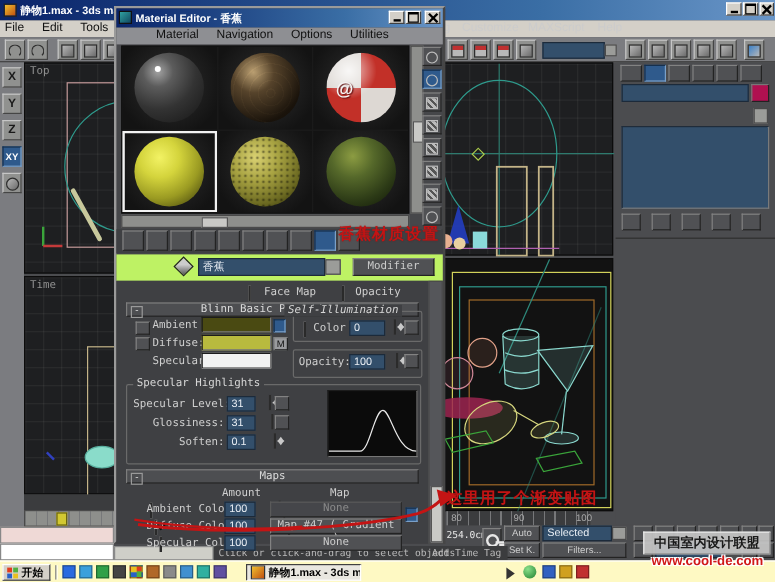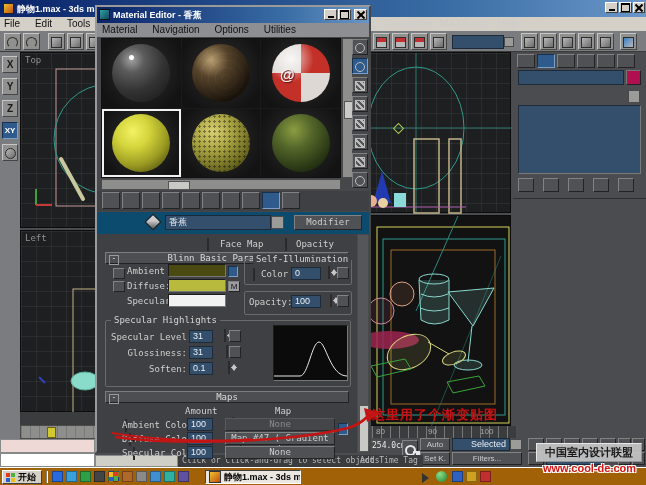--- a/index.html
+++ b/index.html
@@ -49,21 +49,21 @@
   .b5{background:radial-gradient(circle at 36% 30%,#d9d172 0%,#a8a342 35%,#696720 72%,#2e2d0b 96%);}
   .b5::after{content:"";position:absolute;inset:0;border-radius:50%;background-image:radial-gradient(rgba(0,0,0,.4) 1px,transparent 1.4px);background-size:5px 5px;}
   .b6{background:radial-gradient(circle at 38% 28%,#8c9c42 0%,#55682a 32%,#2c3a16 68%,#121a08 96%);}
   .meicon{width:16px;height:16px;background:#505154;border:1px solid;border-color:#828282 #232323 #232323 #828282;}
   .meicon .gl{display:block;margin:3px auto;width:8px;height:8px;border:1px solid #bdbdbd;border-radius:50%;}
   .meicon.sq .gl{border-radius:0;background:repeating-linear-gradient(45deg,#bbb 0 2px,#555 2px 4px);}
   .annred{color:#c41414;font-weight:bold;z-index:20;font-size:13px;letter-spacing:1px;text-shadow:0 0 1px rgba(120,0,0,.5);white-space:nowrap;}
   .mapbtn{font-size:9px;font-family:"DejaVu Sans Mono",monospace;text-align:center;line-height:11px;}
   .mapbtn.dis{background:#45464a;color:#8a8a8a;border-color:#5a5a5a #2a2a2a #2a2a2a #5a5a5a;}
   
-  #taskbar{left:0;top:467px;width:646px;height:18px;background:#a16207;border-top:1px solid #fff;z-index:15;}
+  #taskbar{left:0;top:467px;width:646px;height:18px;background:#fef9c3;border-top:1px solid #fff;z-index:15;}
   .taskbtn{height:14px;background:#d4d0c8;border:1px solid;border-color:#fff #404040 #404040 #fff;display:flex;align-items:center;gap:3px;padding:0 3px;font-size:9px;color:#000;white-space:nowrap;overflow:hidden;}
   .taskbtn.active{background:#e9e7e0;border-color:#404040 #fff #fff #404040;font-weight:bold;}
   .ql{width:11px;height:11px;border:1px solid rgba(0,0,0,.35);}
   .winlogo{width:9px;height:9px;display:grid;grid-template:1fr 1fr/1fr 1fr;gap:1px;}
   .winlogo i{display:block;} 
   .key{position:relative;width:10px;height:16px;}
   .key::before{content:"";position:absolute;left:0;top:1px;width:7px;height:7px;border:2px solid #e8e8e8;border-radius:50%;}
   .key::after{content:"";position:absolute;left:8px;top:7px;width:7px;height:2px;background:#e8e8e8;box-shadow:3px 2px 0 -0px #e8e8e8;}
   .tickbar{background:#3b3c3e;}
   .ticks{background-image:repeating-linear-gradient(90deg,#77787a 0 1px,transparent 1px 9px);}
@@ -160,21 +160,21 @@
     <span class="vplabel">Top</span>
     <svg class="a" style="left:0;top:0;" width="75" height="176">
       <rect x="35" y="16" width="58" height="137" fill="none" stroke="#c49a9a"></rect>
       <ellipse cx="88" cy="86" rx="55" ry="55" fill="none" stroke="#2e9a8c"></ellipse>
       <line x1="40" y1="106" x2="62" y2="146" stroke="#c8c89c" stroke-width="4" stroke-linecap="round"></line>
       <line x1="15" y1="152" x2="15" y2="136" stroke="#3aa43a" stroke-width="2"></line>
       <line x1="15" y1="152" x2="31" y2="152" stroke="#c43a3a" stroke-width="2"></line>
     </svg>
   </div>
   <div class="a grid" style="left:20px;top:230px;width:340px;height:182px;border:1px solid #0c0c0c;">
-    <span class="vplabel">Left</span>
+    <span class="vplabel">Time</span>
     <svg class="a" style="left:0;top:0;" width="75" height="182">
       <rect x="52" y="58" width="43" height="125" fill="none" stroke="#c4b488"></rect>
       <ellipse cx="64" cy="150" rx="14" ry="9" fill="#8adcca" stroke="#5ab0a0"></ellipse>
       <line x1="18" y1="146" x2="24" y2="152" stroke="#3040c0" stroke-width="2"></line>
     </svg>
   </div>
   <div class="a grid" style="left:360px;top:52px;width:151px;height:161px;border:1px solid #0c0c0c;">
     <svg class="a" style="left:0;top:0;" width="151" height="161">
       <line x1="0" y1="75" x2="151" y2="75" stroke="#2e7a6e"></line>
       <line x1="55" y1="0" x2="55" y2="161" stroke="#2e7a6e"></line>
@@ -239,33 +239,33 @@
     <div class="a" style="left:0;top:146px;width:133px;height:1px;background:#2e2e2e;"></div>
   </div>
 
   <div class="a tickbar" style="left:20px;top:412px;width:340px;height:13px;color:#e6e6e6;font-size:9px;text-align:center;line-height:13px;font-family:'DejaVu Sans Mono',monospace;">
     <span>0 / 100</span>
   </div>
   <div class="a scroll ticks" style="left:20px;top:425px;width:340px;height:14px;">
     <span class="a" style="left:26px;top:1px;width:9px;height:11px;background:#d2c832;border:1px solid #6a6410;"></span>
   </div>
 
-  <div class="a tickbar ticks" style="left:372px;top:426px;width:144px;height:12px;">
+  <div class="a tickbar ticks" style="left:372px;top:426px;width:120px;height:12px;">
     <span class="a" style="left:4px;top:1px;color:#aaa;font-size:8px;">80</span>
     <span class="a" style="left:56px;top:1px;color:#aaa;font-size:8px;">90</span>
     <span class="a" style="left:108px;top:1px;color:#aaa;font-size:8px;">100</span>
   </div>
   <div class="a" style="left:360px;top:438px;width:286px;height:29px;background:#4b4c4f;">
     <span class="a" style="left:12px;top:3px;color:#e8e8e8;font-size:8px;font-family:'DejaVu Sans Mono',monospace;">254.0cm</span>
     <span class="a dbtn" style="left:42px;top:2px;width:16px;height:24px;">
         <i class="key" style="display:block;margin:3px 0 0 2px;"></i>
       </span>
     <span class="a dbtn" style="left:60px;top:0px;width:30px;height:13px;font-size:8px;text-align:center;line-height:11px;">Auto</span>
     <span class="a dbtn" style="left:60px;top:14px;width:30px;height:13px;font-size:8px;text-align:center;line-height:11px;">Set K.</span>
-    <span class="a fld" style="left:92px;top:0px;width:58px;height:13px;text-align:right;">Selected</span>
+    <span class="a fld" style="left:92px;top:0px;width:58px;height:13px;">Selected</span>
     <span class="a arrbox" style="left:150px;top:1px;width:12px;height:11px;"></span>
     <span class="a dbtn" style="left:92px;top:14px;width:70px;height:13px;font-size:8px;text-align:center;line-height:11px;">Filters...</span>
     <span class="a dbtn" style="left:168px;top:0px;width:16px;height:13px;"></span>
     <span class="a dbtn" style="left:186px;top:0px;width:16px;height:13px;"></span>
     <span class="a dbtn" style="left:204px;top:0px;width:16px;height:13px;"></span>
     <span class="a dbtn" style="left:222px;top:0px;width:16px;height:13px;"></span>
     <span class="a dbtn" style="left:240px;top:0px;width:16px;height:13px;"></span>
     <span class="a dbtn" style="left:168px;top:14px;width:16px;height:13px;"></span>
     <span class="a fld" style="left:186px;top:14px;width:58px;height:13px;"></span>
     <span class="a dbtn" style="left:258px;top:0px;width:13px;height:13px;"></span>
@@ -290,21 +290,21 @@
       <span class="a wbtn" style="left:227px;top:2px;">
           <i class="g-min"></i>
         </span>
       <span class="a wbtn" style="left:241px;top:2px;">
           <i class="g-max"></i>
         </span>
       <span class="a wbtn" style="left:257px;top:2px;width:13px;">
           <i class="g-close"></i>
         </span>
     </div>
-    <div class="a" style="left:0;top:16px;width:272px;height:14px;background:#8e8f93;padding:1px 5px;">
+    <div class="a" style="left:0;top:16px;width:272px;height:14px;background:#8e8f93;padding:1px 5px;text-align:center;">
       <span class="menu-item">Material</span>
       <span class="menu-item">Navigation</span>
       <span class="menu-item">Options</span>
       <span class="menu-item">Utilities</span>
     </div>
 
     
     <div class="a slotgrid">
       <div class="slot">
           <div class="ball b1"></div>
@@ -371,21 +371,21 @@
       <span class="a dbtn" style="left:65px;top:1px;width:18px;height:17px;"></span>
       <span class="a dbtn" style="left:85px;top:1px;width:18px;height:17px;"></span>
       <span class="a dbtn" style="left:105px;top:1px;width:18px;height:17px;"></span>
       <span class="a dbtn" style="left:125px;top:1px;width:18px;height:17px;"></span>
       <span class="a dbtn" style="left:145px;top:1px;width:18px;height:17px;"></span>
       <span class="a dbtn pressed" style="left:165px;top:1px;width:18px;height:17px;"></span>
       <span class="a dbtn" style="left:185px;top:1px;width:18px;height:17px;"></span>
     </div>
 
     
-    <div class="a" style="left:0;top:205px;width:272px;height:22px;background:#0c4a6e;">
+    <div class="a" style="left:0;top:205px;width:272px;height:22px;background:#bef264;">
       <span class="a" style="left:50px;top:4px;width:12px;height:12px;background:linear-gradient(135deg,#ccc 40%,#555);border:1px solid #222;transform:rotate(45deg);"></span>
       <span class="a fld" style="left:68px;top:3px;width:106px;height:15px;line-height:13px;">香蕉</span>
       <span class="a arrbox" style="left:174px;top:4px;width:13px;height:13px;"></span>
       <span class="a dbtn" style="left:197px;top:3px;width:68px;height:15px;font-size:9px;text-align:center;line-height:13px;font-family:'DejaVu Sans Mono',monospace;">Modifier</span>
     </div>
 
     
     <div class="a" style="left:0;top:227px;width:260px;height:219px;background:#3f4043;"></div>
     <div class="a scroll" style="left:260px;top:227px;width:12px;height:219px;background:#55565a;">
       <span class="thumb" style="left:1px;top:170px;width:8px;height:45px;"></span>
@@ -409,21 +409,21 @@
     <span class="a" style="left:71px;top:257px;width:58px;height:13px;background:#4a4a12;border:1px solid;border-color:#1c1c1c #777 #777 #1c1c1c;"></span>
     <span class="a dbtn pressed" style="left:131px;top:259px;width:10px;height:11px;"></span>
     <span class="a lbl" style="left:30px;top:274px;width:38px;text-align:right;">Diffuse:</span>
     <span class="a" style="left:71px;top:272px;width:58px;height:13px;background:#b8ba3e;border:1px solid;border-color:#1c1c1c #777 #777 #1c1c1c;"></span>
     <span class="a dbtn" style="left:131px;top:274px;width:12px;height:11px;font-size:8px;text-align:center;line-height:10px;color:#111;background:#9a9b9e;">M</span>
     <span class="a lbl" style="left:30px;top:289px;width:38px;text-align:right;">Specular:</span>
     <span class="a" style="left:71px;top:287px;width:58px;height:13px;background:#f2f2f2;border:1px solid;border-color:#1c1c1c #777 #777 #1c1c1c;"></span>
 
     
     <div class="a grp" style="left:147px;top:252px;width:108px;height:26px;"></div>
-    <span class="grptitle" style="left:156px;top:247px;">Self-Illumination</span>
+    <span class="grptitle" style="left:140px;top:247px;font-style:italic;">Self-Illumination</span>
     <span class="a cb" style="left:152px;top:262px;"></span>
     <span class="a lbl" style="left:164px;top:262px;">Color</span>
     <span class="a fld" style="left:194px;top:260px;width:30px;height:13px;">0</span>
     <span class="a spn" style="left:225px;top:260px;"></span>
     <span class="a dbtn" style="left:240px;top:260px;width:12px;height:12px;"></span>
     
     <div class="a grp" style="left:147px;top:284px;width:108px;height:24px;"></div>
     <span class="a lbl" style="left:152px;top:290px;width:40px;text-align:right;">Opacity:</span>
     <span class="a fld" style="left:194px;top:288px;width:30px;height:13px;">100</span>
     <span class="a spn" style="left:225px;top:288px;"></span>
@@ -471,20 +471,21 @@
     <span class="a dbtn mapbtn" style="left:128px;top:425px;width:110px;height:13px;">Map #47   ( Gradient )</span>
     <span class="a dbtn pressed" style="left:241px;top:416px;width:10px;height:12px;"></span>
     
     <span class="a cb" style="left:12px;top:441px;"></span>
     <span class="a lbl" style="left:25px;top:441px;">Specular Color</span>
     <span class="a fld" style="left:90px;top:439px;width:26px;height:13px;">100</span>
     <span class="a spn" style="left:117px;top:439px;"></span>
     <span class="a dbtn mapbtn" style="left:128px;top:439px;width:110px;height:13px;">None</span>
   </div>
 
+  <span class="a annred" style="left:282px;top:186px;">香蕉材质设置</span>
   <span class="a annred" style="left:372px;top:406px;">这里用了个渐变贴图</span>
   <svg class="a" style="left:100px;top:400px;z-index:20;pointer-events:none;" width="300" height="60">
     <path d="M15 37 C 90 47 200 40 248 28 C 258 25 263 21 267 17" stroke="#c41414" stroke-width="2.5" fill="none"></path>
     <path d="M12 33 C 60 41 120 42 152 39" stroke="#c41414" stroke-width="2" fill="none"></path>
     <polygon points="264,8 281,13 267,22" fill="#c41414"></polygon>
   </svg>
 
   <div class="a" id="taskbar">
     <span class="a taskbtn" style="left:2px;top:2px;width:40px;">
       <i class="winlogo">

